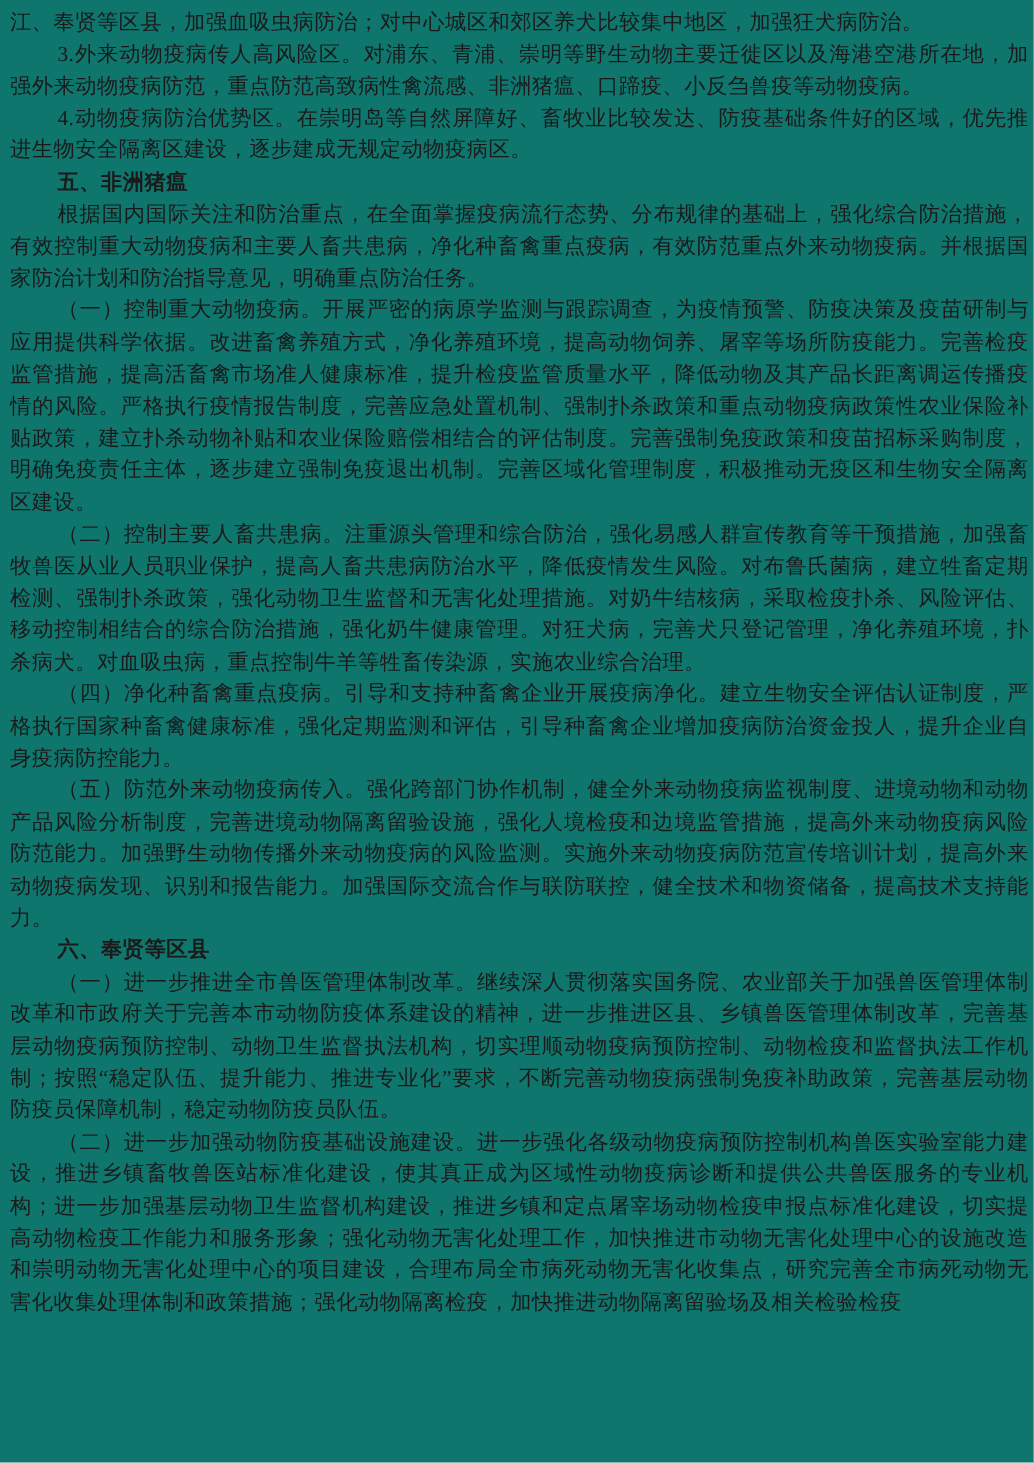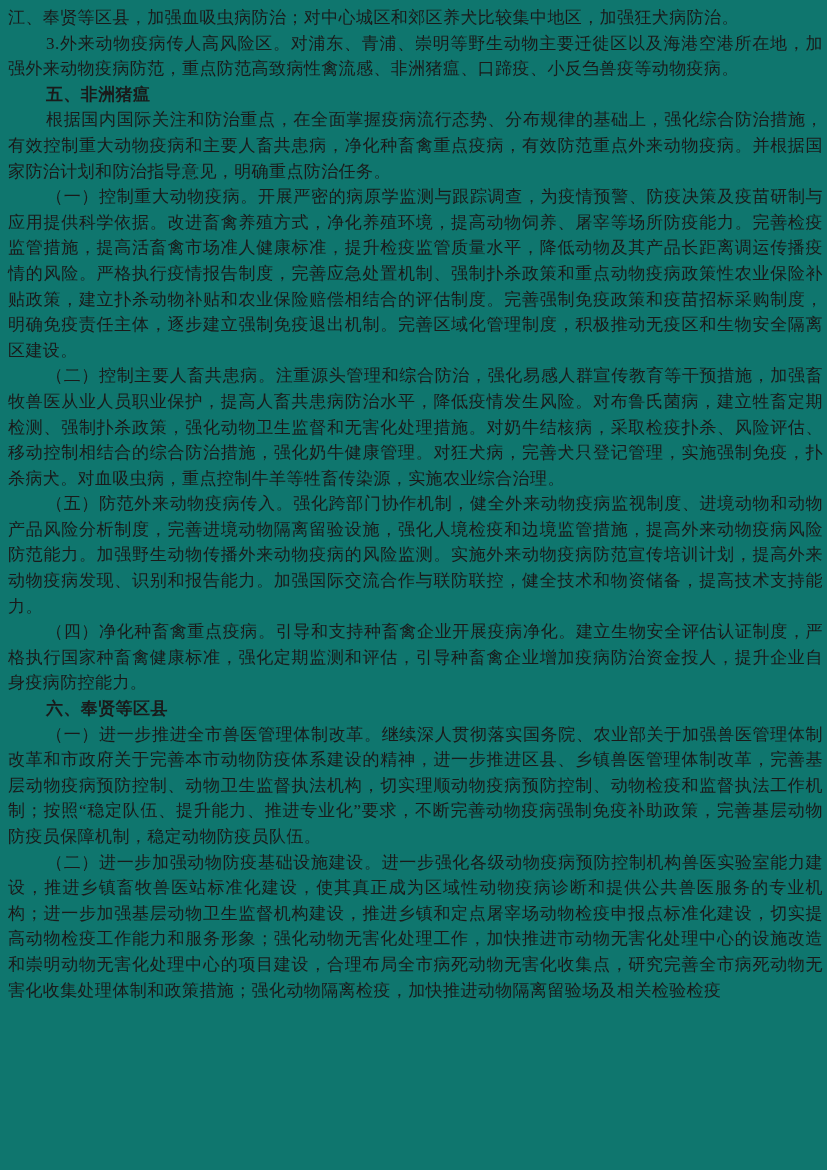--- a/index.html
+++ b/index.html
@@ -26,33 +26,34 @@
 </head>
 <body>
 
 <div class="page">
   <div class="body-text">
 
     <p class="cont"><span>江、奉贤等区县，加强血吸虫病防治；对中心城区和郊区养犬比较集中地区，加强狂犬病防治。</span></p>
 
     <p><span class="lead">3.外来动物疫病传人高风险区。</span><span>对浦东、青浦、崇明等野生动物主要迁徙区以及海港空港所在地，加强外来动物疫病防范，重点防范高致病性禽流感、非洲猪瘟、口蹄疫、小反刍兽疫等动物疫病。</span></p>
 
+    <p><span class="lead">4.动物疫病防治优势区。</span><span>在崇明岛等自然屏障好、畜牧业比较发达、防疫基础条件好的区域，优先推进生物安全隔离区建设，逐步建成无规定动物疫病区。</span></p>
 
     <p class="heading"><span>五、非洲猪瘟</span></p>
 
     <p><span>根据国内国际关注和防治重点，在全面掌握疫病流行态势、分布规律的基础上，强化综合防治措施，有效控制重大动物疫病和主要人畜共患病，净化种畜禽重点疫病，有效防范重点外来动物疫病。并根据国家防治计划和防治指导意见，明确重点防治任务。</span></p>
 
     <p><span class="lead">（一）控制重大动物疫病。</span><span>开展严密的病原学监测与跟踪调查，为疫情预警、防疫决策及疫苗研制与应用提供科学依据。改进畜禽养殖方式，净化养殖环境，提高动物饲养、屠宰等场所防疫能力。完善检疫监管措施，提高活畜禽市场准人健康标准，提升检疫监管质量水平，降低动物及其产品长距离调运传播疫情的风险。严格执行疫情报告制度，完善应急处置机制、强制扑杀政策和重点动物疫病政策性农业保险补贴政策，建立扑杀动物补贴和农业保险赔偿相结合的评估制度。完善强制免疫政策和疫苗招标采购制度，明确免疫责任主体，逐步建立强制免疫退出机制。完善区域化管理制度，积极推动无疫区和生物安全隔离区建设。</span></p>
 
-    <p><span class="lead">（二）控制主要人畜共患病。</span><span>注重源头管理和综合防治，强化易感人群宣传教育等干预措施，加强畜牧兽医从业人员职业保护，提高人畜共患病防治水平，降低疫情发生风险。对布鲁氏菌病，建立牲畜定期检测、强制扑杀政策，强化动物卫生监督和无害化处理措施。对奶牛结核病，采取检疫扑杀、风险评估、移动控制相结合的综合防治措施，强化奶牛健康管理。对狂犬病，完善犬只登记管理，实施强制免疫，扑杀病犬。对血吸虫病，重点控制牛羊等牲畜传染源，实施农业综合治理。</span></p>
+    <p><span class="lead">（二）控制主要人畜共患病。</span><span>注重源头管理和综合防治，强化易感人群宣传教育等干预措施，加强畜牧兽医从业人员职业保护，提高人畜共患病防治水平，降低疫情发生风险。对布鲁氏菌病，建立牲畜定期检测、强制扑杀政策，强化动物卫生监督和无害化处理措施。对奶牛结核病，采取检疫扑杀、风险评估、移动控制相结合的综合防治措施，强化奶牛健康管理。对狂犬病，完善犬只登记管理，净化养殖环境，扑杀病犬。对血吸虫病，重点控制牛羊等牲畜传染源，实施农业综合治理。</span></p>
 
 
+    <p><span class="lead">（四）净化种畜禽重点疫病。</span><span>引导和支持种畜禽企业开展疫病净化。建立生物安全评估认证制度，严格执行国家种畜禽健康标准，强化定期监测和评估，引导种畜禽企业增加疫病防治资金投人，提升企业自身疫病防控能力。</span></p>
+
     <p><span class="lead">（五）防范外来动物疫病传入。</span><span>强化跨部门协作机制，健全外来动物疫病监视制度、进境动物和动物产品风险分析制度，完善进境动物隔离留验设施，强化人境检疫和边境监管措施，提高外来动物疫病风险防范能力。加强野生动物传播外来动物疫病的风险监测。实施外来动物疫病防范宣传培训计划，提高外来动物疫病发现、识别和报告能力。加强国际交流合作与联防联控，健全技术和物资储备，提高技术支持能力。</span></p>
-
-    <p><span class="lead">（四）净化种畜禽重点疫病。</span><span>引导和支持种畜禽企业开展疫病净化。建立生物安全评估认证制度，严格执行国家种畜禽健康标准，强化定期监测和评估，引导种畜禽企业增加疫病防治资金投人，提升企业自身疫病防控能力。</span></p>
 
     <p class="heading"><span>六、奉贤等区县</span></p>
 
     <p><span class="lead">（一）进一步推进全市兽医管理体制改革。</span><span>继续深人贯彻落实国务院、农业部关于加强兽医管理体制改革和市政府关于完善本市动物防疫体系建设的精神，进一步推进区县、乡镇兽医管理体制改革，完善基层动物疫病预防控制、动物卫生监督执法机构，切实理顺动物疫病预防控制、动物检疫和监督执法工作机制；按照“稳定队伍、提升能力、推进专业化”要求，不断完善动物疫病强制免疫补助政策，完善基层动物防疫员保障机制，稳定动物防疫员队伍。</span></p>
 
     <p><span class="lead">（二）进一步加强动物防疫基础设施建设。</span><span>进一步强化各级动物疫病预防控制机构兽医实验室能力建设，推进乡镇畜牧兽医站标准化建设，使其真正成为区域性动物疫病诊断和提供公共兽医服务的专业机构；进一步加强基层动物卫生监督机构建设，推进乡镇和定点屠宰场动物检疫申报点标准化建设，切实提高动物检疫工作能力和服务形象；强化动物无害化处理工作，加快推进市动物无害化处理中心的设施改造和崇明动物无害化处理中心的项目建设，合理布局全市病死动物无害化收集点，研究完善全市病死动物无害化收集处理体制和政策措施；强化动物隔离检疫，加快推进动物隔离留验场及相关检验检疫</span></p>
 
   </div>
 
 </div>

